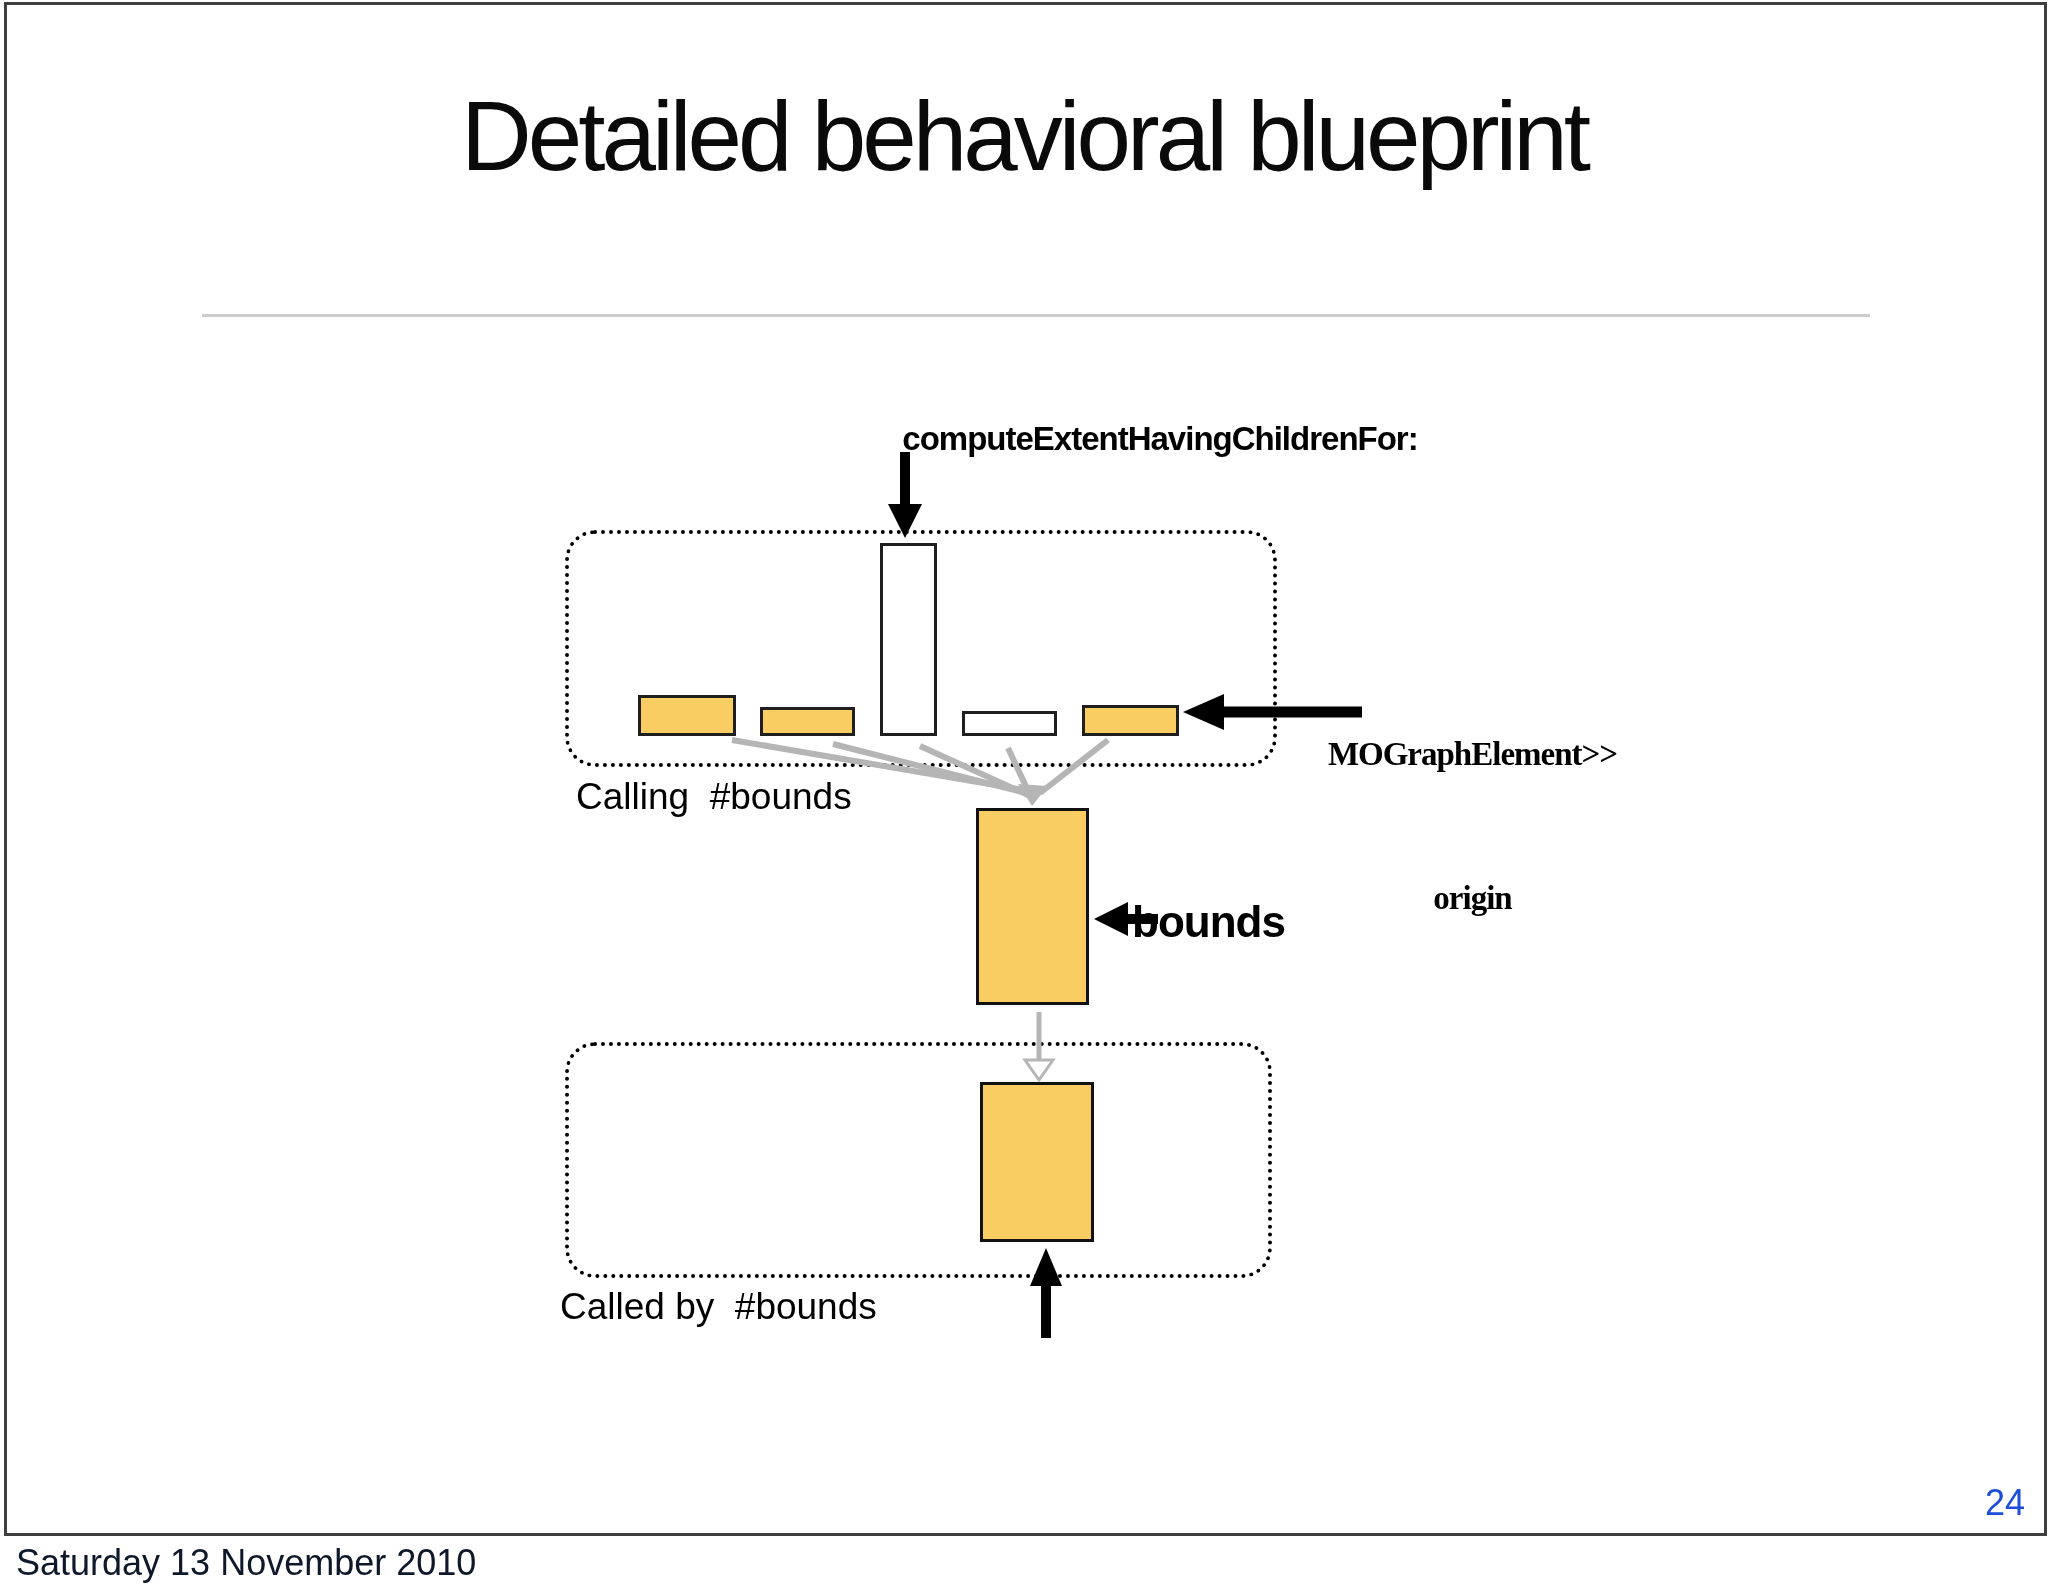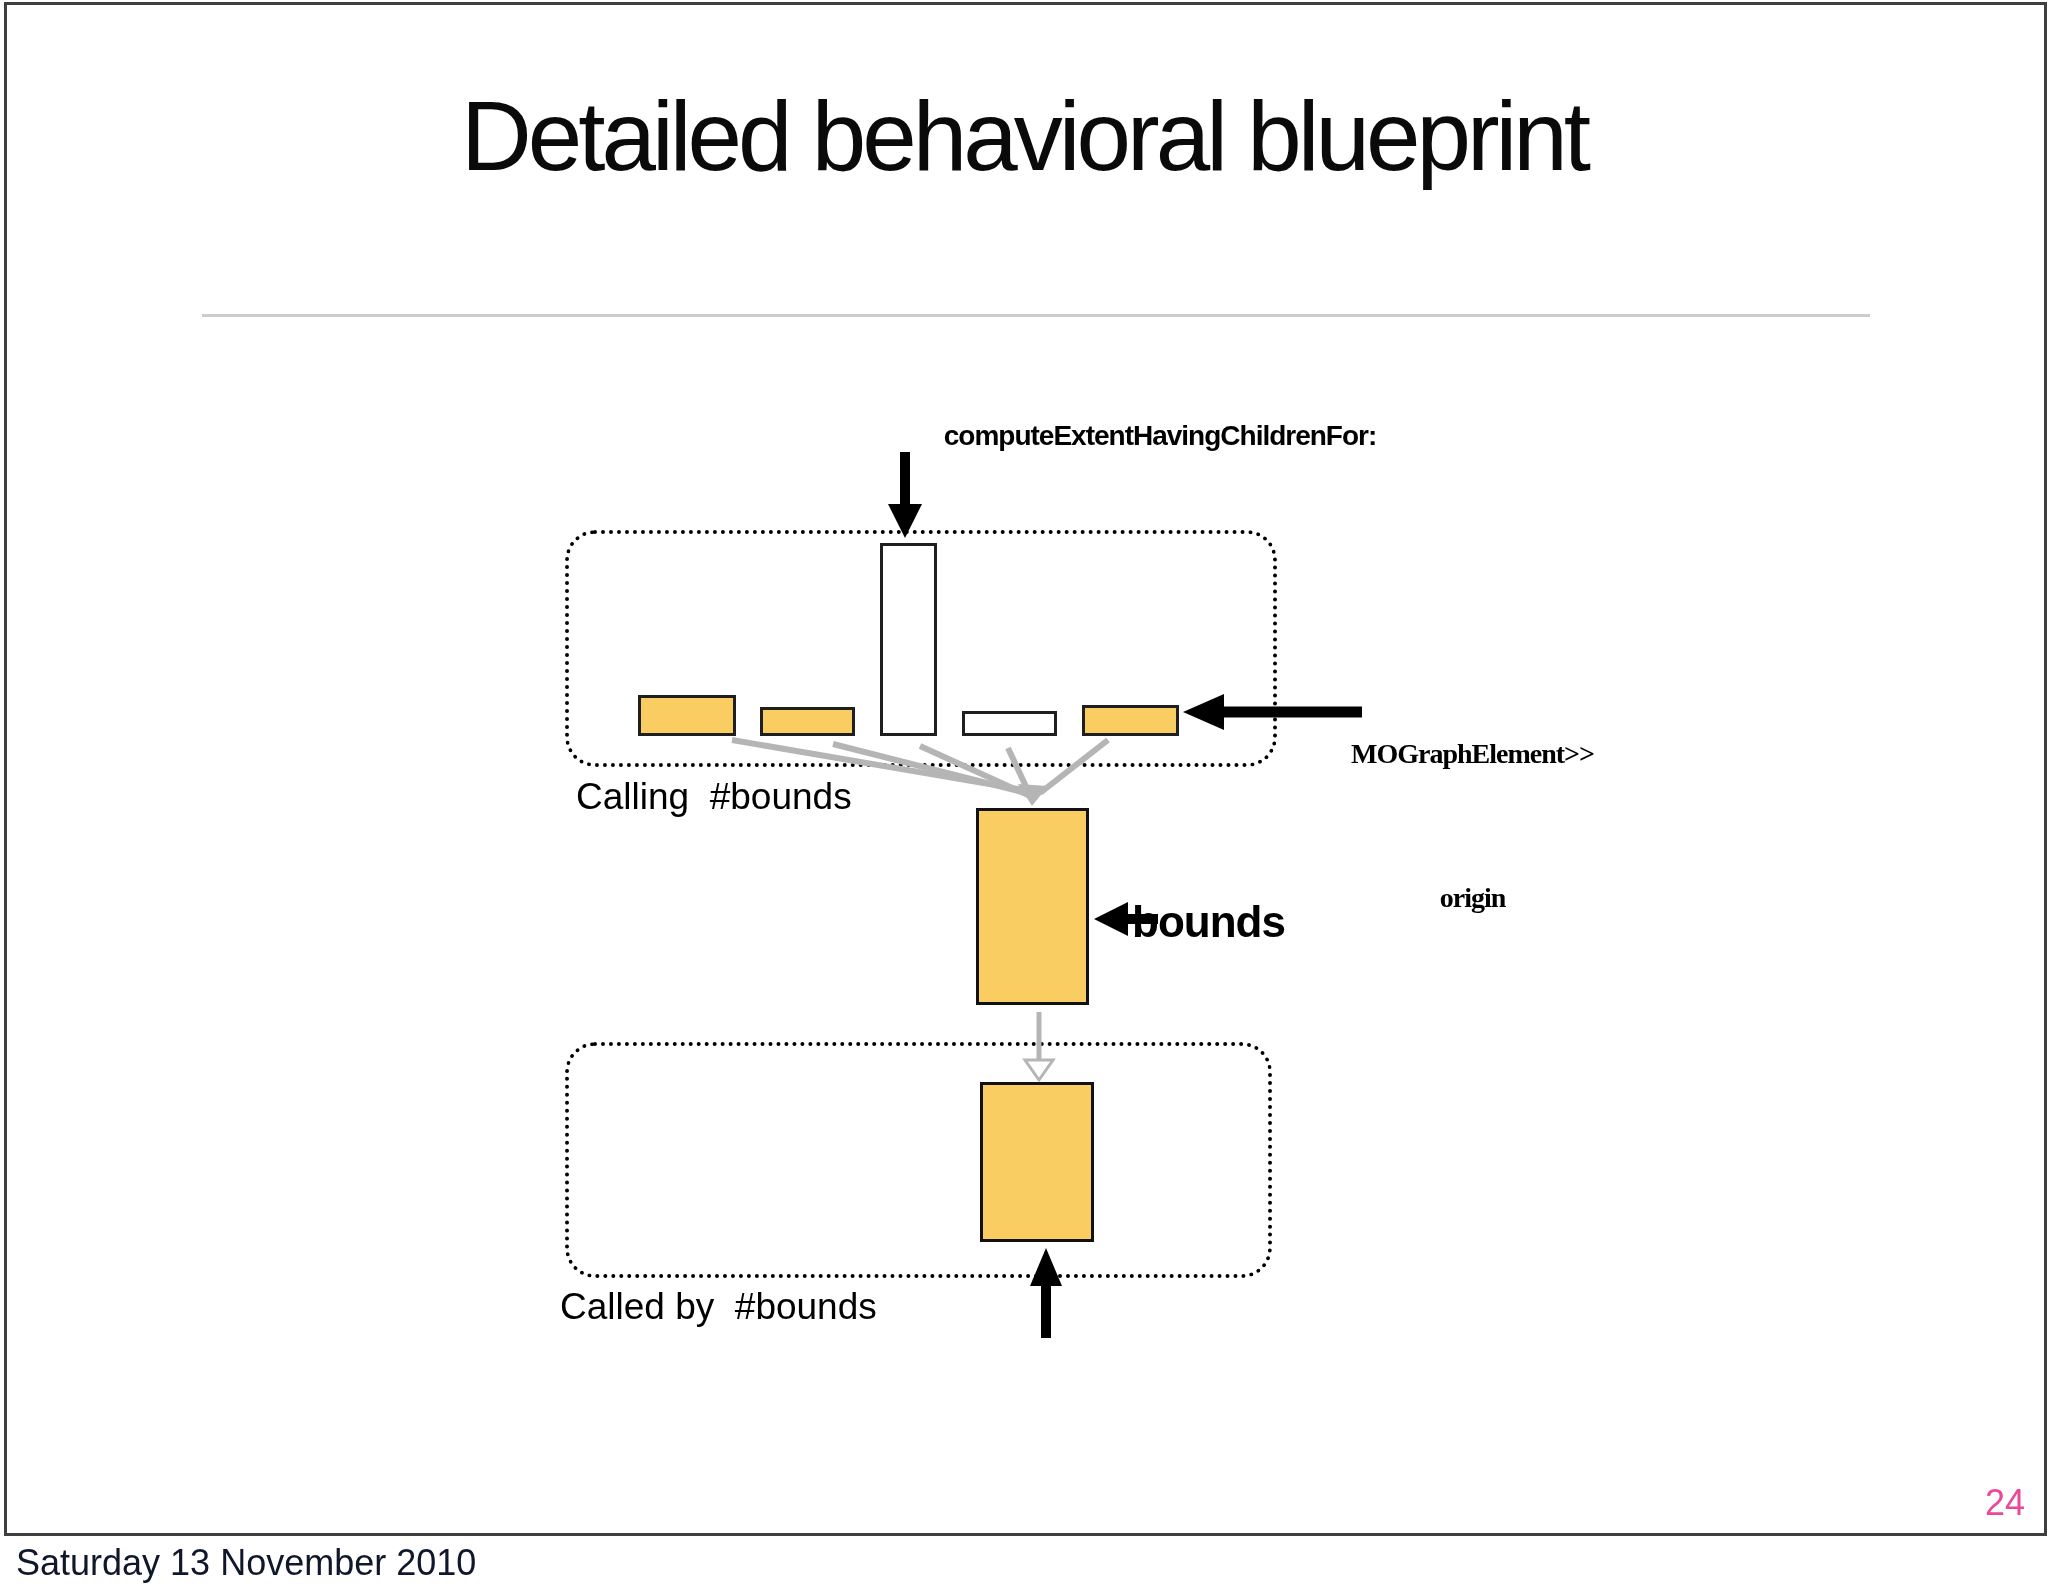--- a/index.html
+++ b/index.html
@@ -42,21 +42,21 @@
     position: absolute;
     left: 202px;
     top: 314px;
     width: 1668px;
     height: 3px;
     background: #cccccc;
   }
   .blabel {
     position: absolute;
     font-weight: bold;
-    font-size: 28px;
+    font-size: 33px;
     letter-spacing: -1px;
     color: #000000;
     white-space: pre;
   }
   .label-compute {
     left: 760px;
     top: 420px;
     width: 800px;
     text-align: center;
   }
@@ -146,21 +146,21 @@
     top: 0;
     width: 2048px;
     height: 1587px;
     pointer-events: none;
   }
   .page-number {
     position: absolute;
     left: 1985px;
     top: 1482px;
     font-size: 36px;
-    color: #ec4899;
+    color: #1d4ed8;
   }
   .footer-date {
     position: absolute;
     left: 16px;
     top: 1542px;
     font-size: 36px;
     color: #0f172a;
   }
 </style>
 </head>

